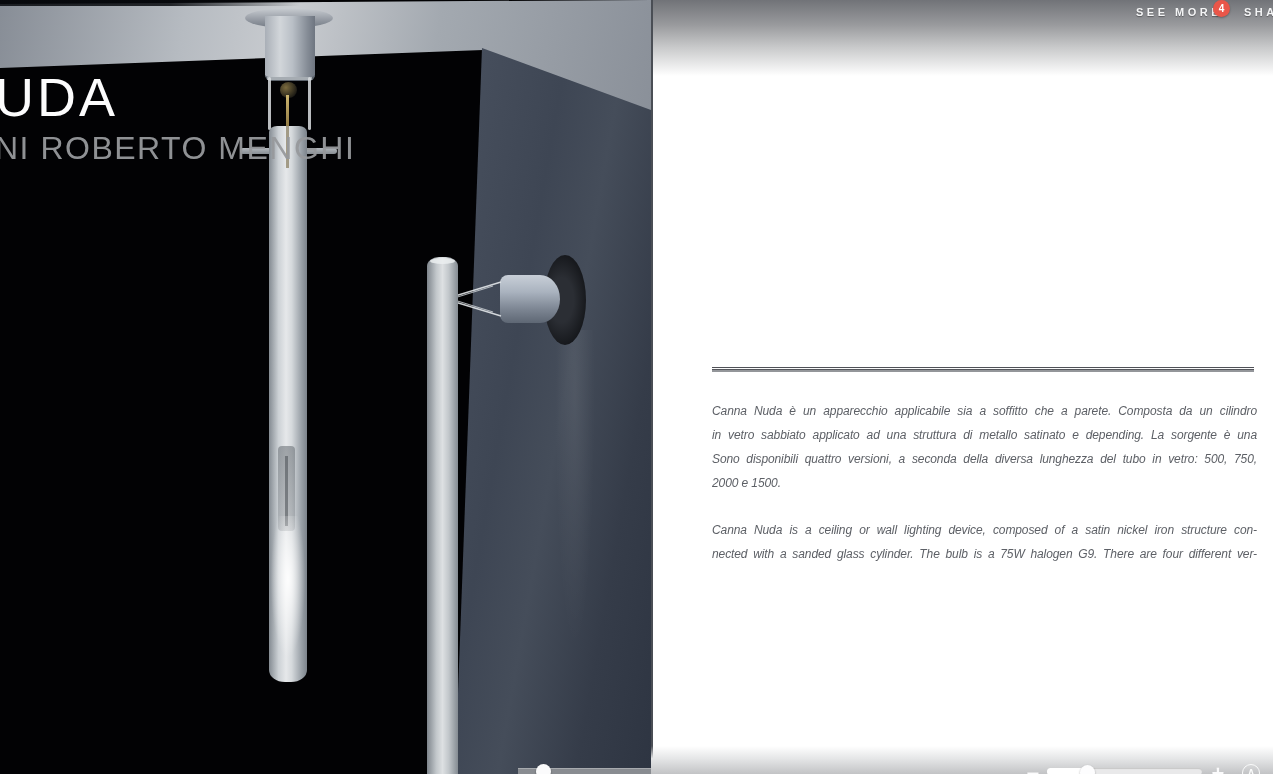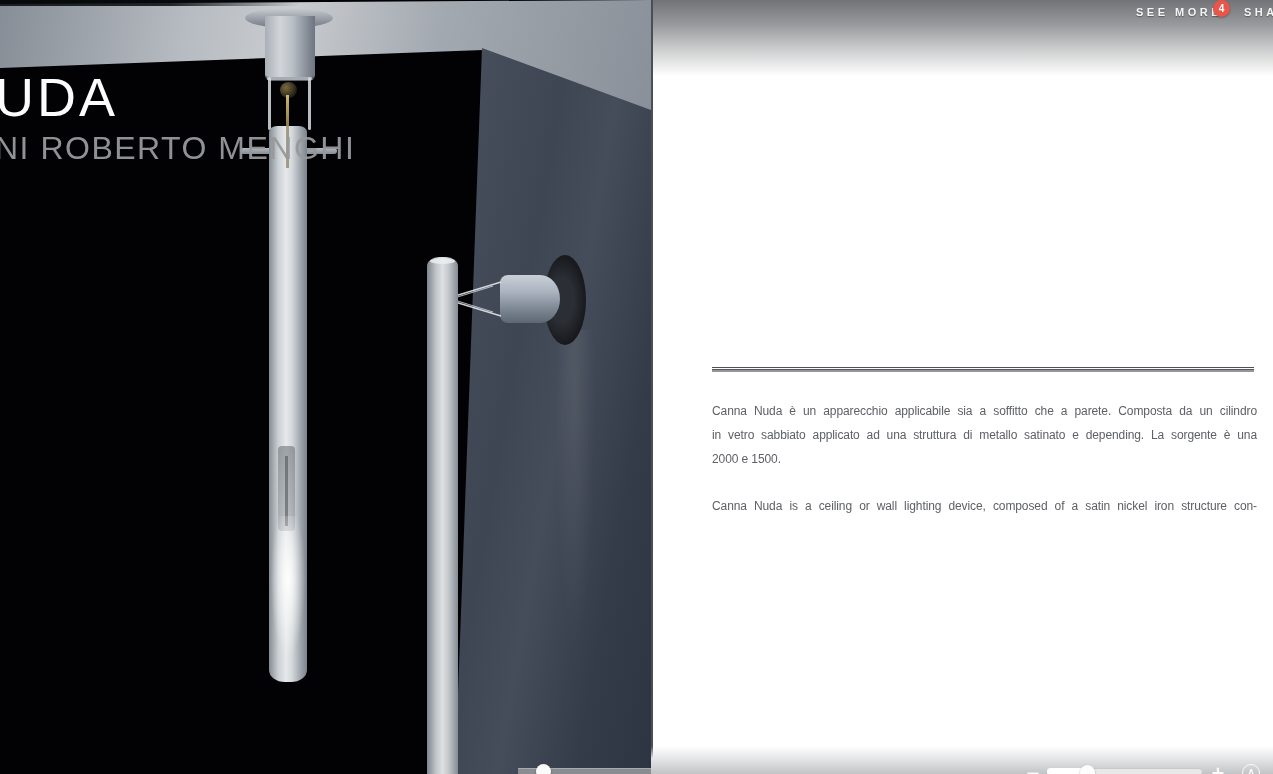--- a/index.html
+++ b/index.html
@@ -80,21 +80,21 @@
     color:#f4f5f6;text-shadow:0 1px 1px rgba(0,0,0,.35);cursor:pointer;}
   .badge{position:absolute;left:562px;top:0;width:17px;height:17px;border-radius:50%;background:#E95649;
     color:#fff;font-size:10px;font-weight:bold;display:flex;align-items:center;justify-content:center;
     box-shadow:0 1px 2px rgba(0,0,0,.3);}
   .share{position:absolute;left:593px;top:6px;font-size:11px;font-weight:bold;letter-spacing:3.5px;
     color:#f4f5f6;text-shadow:0 1px 1px rgba(0,0,0,.35);cursor:pointer;white-space:nowrap;}
 
   .rule-double{position:absolute;left:61px;top:367px;width:542px;height:5px;
     background:linear-gradient(180deg,#4f5157 0 1px,#fafafa 1px 2px,#55575d 2px 3.5px,#94969a 3.5px 5px);}
 
-  .article{position:absolute;left:61px;top:399px;width:545px;color:#5d6066;font-size:12px;letter-spacing:-.1px;}
+  .article{position:absolute;left:61px;top:399px;width:545px;color:#5d6066;font-size:12px;letter-spacing:-.1px;font-style:italic;}
   .tline{height:24px;line-height:24px;overflow:hidden;text-align:justify;text-align-last:justify;}
   .tline.last{text-align-last:left;}
   .para-gap{height:23px;}
 
   .panel-bottombar{position:absolute;left:0;bottom:0;width:622px;height:28px;
     background:linear-gradient(180deg,rgba(233,233,234,0) 0%,#e5e6e7 45%,#c2c3c5 100%);}
   .zoom-out{position:absolute;left:371px;top:763px;width:22px;height:22px;color:#fbfbfc;
     font-size:22px;font-weight:bold;line-height:22px;text-align:center;
     text-shadow:0 1px 1px rgba(0,0,0,.2);cursor:pointer;}
   .zoom-track{position:absolute;left:396px;top:768px;width:155px;height:7px;border-radius:4px;
@@ -163,23 +163,25 @@
 
     <div class="see-more">SEE MORE</div>
     <div class="badge">4</div>
     <div class="share">SHA</div>
 
     <div class="rule-double"></div>
 
     <div class="article">
       <div class="tline">Canna Nuda è un apparecchio applicabile sia a soffitto che a parete. Composta da un cilindro</div>
       <div class="tline">in vetro sabbiato applicato ad una struttura di metallo satinato e depending. La sorgente è una</div>
+      <div class="tline">Sono disponibili quattro versioni, a seconda della diversa lunghezza del tubo in vetro: 500, 750,</div>
       <div class="tline last">2000 e 1500.</div>
       <div class="para-gap"></div>
       <div class="tline">Canna Nuda is a ceiling or wall lighting device, composed of a satin nickel iron structure con-</div>
+      <div class="tline">nected with a sanded glass cylinder. The bulb is a 75W halogen G9. There are four different ver-</div>
     </div>
 
     <div class="panel-bottombar"></div>
   </div>
 
   <div class="zoom-out" style="left:1022px">−</div>
   <div class="zoom-track" style="left:1047px">
     <div class="zoom-fill" style="width:40px"></div>
   </div>
   <div class="zoom-handle" style="left:1080px"></div>

